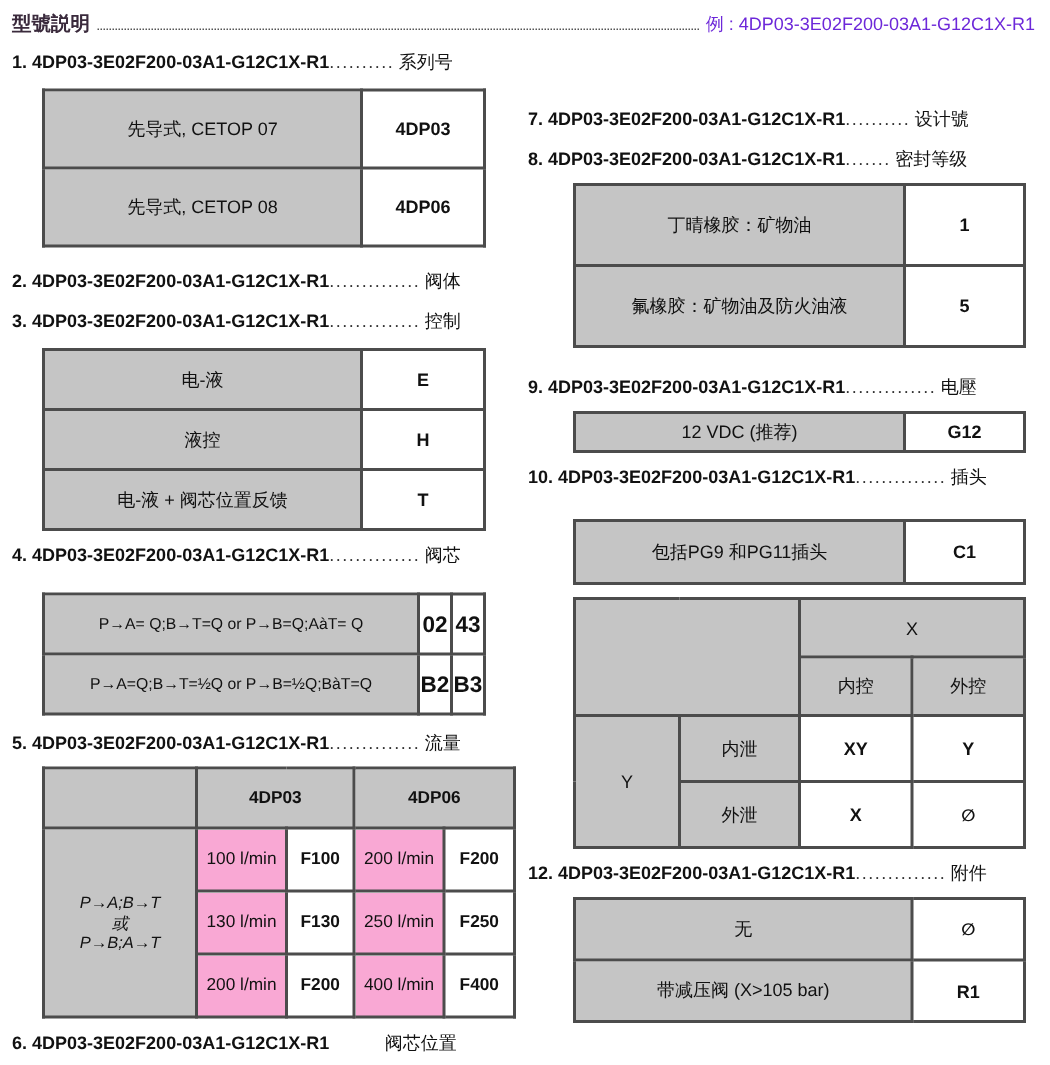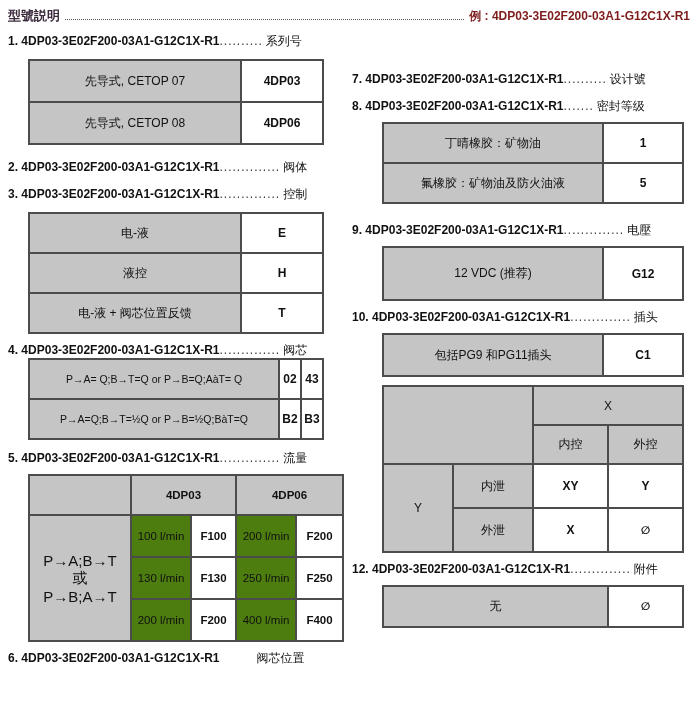--- a/index.html
+++ b/index.html
@@ -6,52 +6,52 @@
   html,body { background:#ffffff; }
   body {
     width:700px; height:710px;
     font-family:"Liberation Sans","DejaVu Sans",sans-serif;
     color:#111; overflow:hidden;
   }
   
   .hdr { display:flex; align-items:baseline; padding:7px 10px 0 8px; }
   .hdr .title { font-size:13px; font-weight:bold; color:#3a2a3c; white-space:nowrap; }
   .hdr .leader { flex:1; border-bottom:1.5px dotted #555; margin:0 5px 3px 5px; height:11px; }
-  .hdr .example { font-size:12px; font-weight:bold; color:#7f1d1d; white-space:nowrap; }
+  .hdr .example { font-size:12px; font-weight:normal; color:#6d28d9; white-space:nowrap; }
   
   .cols { display:flex; width:700px; }
   .col-l { width:352px; padding-left:8px; }
   .col-r { width:348px; padding-top:46px; }
   
   .item { font-size:12px; font-weight:bold; color:#111; white-space:nowrap; line-height:16px; }
   .item .dots { font-weight:normal; color:#333; letter-spacing:1px; }
   .item .lab { font-weight:normal; margin-left:3px; }
   .item .sp { display:inline-block; width:34px; }
   
   table { border-collapse:collapse; table-layout:fixed; }
   td { border:2px solid #4c4c4c; font-size:12px; text-align:center;
        vertical-align:middle; color:#111; padding:0 2px; overflow:hidden; }
   td.g { background:#c5c5c5; font-weight:normal; }
   td.c { background:#ffffff; font-weight:bold; }
-  td.v { background:#4d7c0f; font-weight:normal; }
+  td.v { background:#f9a8d4; font-weight:normal; }
   .col-l table { margin-left:20px; }
   .col-r table { margin-left:30px; }
   
-  .t-series  { width:294px; margin-top:10px; } .t-series tr  { height:42px;padding-left:13px; }
+  .t-series  { width:294px; margin-top:10px; } .t-series tr  { height:52px;padding-left:13px; }
   .t-control { width:294px; margin-top:10px; } .t-control tr { height:40px; }
-  .t-spool   { width:294px; margin-top:0;border-radius:18px; }  .t-spool tr   { height:40px; }
+  .t-spool   { width:294px; margin-top:17px;border-radius:18px; }  .t-spool tr   { height:40px; }
   .t-spool td.g { font-size:10.5px; padding:0 1px; }
-  .t-spool td.c { font-size:12px; padding:0; }
+  .t-spool td.c { font-size:15px; padding:0; }
   .t-flow    { width:294px; margin-top:8px; }
   .t-flow tr.hd { height:40px; } .t-flow tr.dr { height:42px; }
   .t-flow td { font-size:11.5px; }
-  .t-flow td.left-merge { white-space:pre-line; font-size:15px; }
-  .t-seal { width:300px; margin-top:8px; }  .t-seal tr { height:40px; }
-  .t-volt { width:300px; margin-top:8px; }  .t-volt tr { height:53px; }
-  .t-plug { width:300px; margin-top:8px; }  .t-plug tr { height:42px; }
+  .t-flow td.left-merge { white-space:pre-line; font-size:11px;font-style:italic; }
+  .t-seal { width:300px; margin-top:8px; }  .t-seal tr { height:54px; }
+  .t-volt { width:300px; margin-top:8px; }  .t-volt tr { height:26px; }
+  .t-plug { width:300px; margin-top:20px; }  .t-plug tr { height:42px; }
   .t-xy   { width:300px; margin-top:8px; }
   .t-xy tr.r1,.t-xy tr.r2 { height:39px; } .t-xy tr.r3,.t-xy tr.r4 { height:44px; }
   .t-acc  { width:300px; margin-top:8px; } .t-acc tr { height:41px; }
   .na { font-style:italic; font-size:11px; }
   
   .mt8{margin-top:8px;} .mt10{margin-top:10px;} .mt11{margin-top:11px;}
   .mt12{margin-top:8px;} .mt14{margin-top:14px;} .mt18{margin-top:18px;}
 </style>
 </head>
 <body>
@@ -298,17 +298,21 @@
     <table class="t-acc">
       <colgroup>
           <col style="width:225px">
           <col style="width:75px">
         </colgroup>
       <tbody>
           <tr>
         <td class="g">无</td>
         <td class="c na">∅</td>
       </tr>
+      <tr>
+        <td class="g">带减压阀 (X&gt;105 bar)</td>
+        <td class="c">R1</td>
+      </tr>
     </tbody>
       </table>
 
   </div>
 </div>
 
 </body></html>

